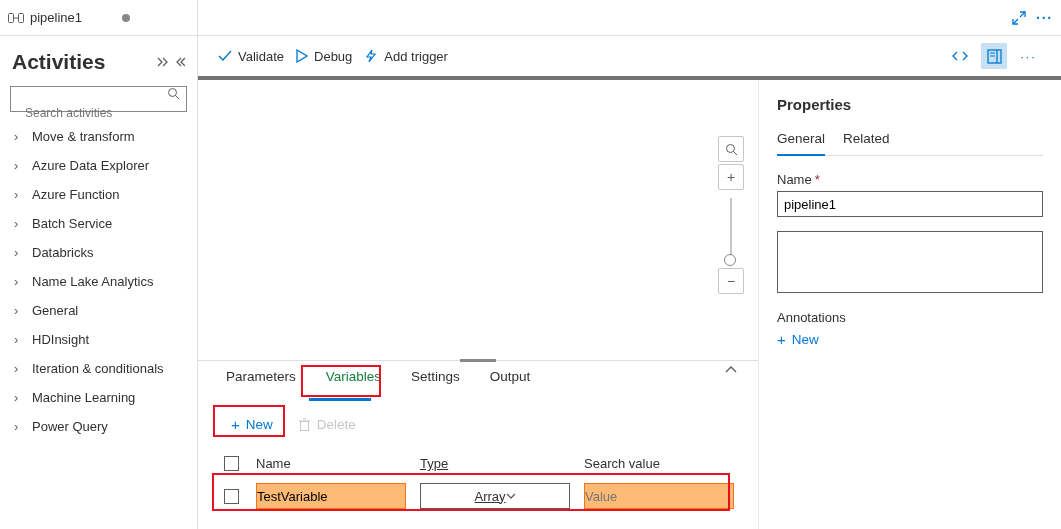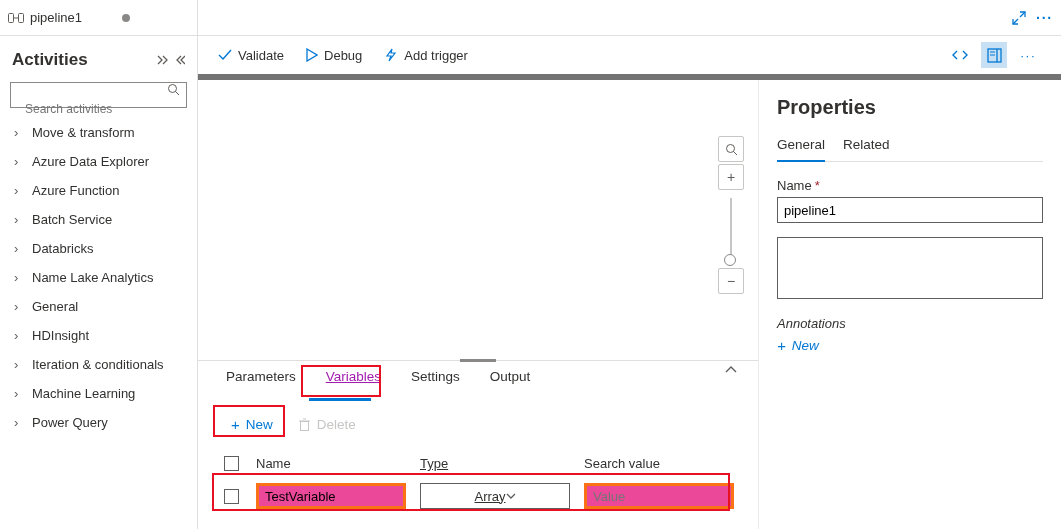--- a/index.html
+++ b/index.html
@@ -8,75 +8,75 @@
   .app { display: flex; height: 100%; }
   .left-col { width: 198px; border-right: 1px solid #e1dfdd; display: flex; flex-direction: column; }
   .right-col { flex: 1; display: flex; flex-direction: column; }
 
   .tabbar { height: 36px; display: flex; align-items: center; padding: 0 8px; border-bottom: 1px solid #e1dfdd; }
   .pipeline-tab { display: flex; align-items: center; gap: 6px; font-size: 13px; }
   .pipeline-tab .title { font-weight: 400; }
   .pipeline-tab .dot { width: 8px; height: 8px; border-radius: 50%; background: #8a8886; margin-left: 34px; }
 
   .activities-hdr { display: flex; align-items: center; padding: 14px 12px 8px 12px; }
-  .activities-hdr .label { font-weight: 600; font-size: 17px; flex: 1; }
+  .activities-hdr .label { font-weight: 600; font-size: 21px; flex: 1; }
   .activities-hdr .ctrl { font-size: 12px; color: #605e5c; margin-left: 6px; cursor: pointer; }
 
   .search-box { margin: 4px 10px 10px 10px; height: 26px; border: 1px solid #8a8886; display: flex; align-items: flex-end; padding: 0 6px; gap: 6px; flex-direction: column; }
   .search-box input { border: none; outline: none; font-size: 12px; flex: 1; color: #605e5c; background: transparent; }
   .search-box .icon { color: #605e5c; }
 
   .tree { padding: 0 4px; overflow-y: auto; }
   .tree-item { display: flex; align-items: center; gap: 8px; padding: 7px 10px; font-size: 13px; cursor: pointer; }
   .tree-item .chev { color: #605e5c; width: 10px; }
 
-  .toolbar { height: 44px; display: flex; align-items: center; gap: 22px; padding: 0 20px; border-bottom: 6px solid #737373; text-align: center; }
+  .toolbar { height: 44px; display: flex; align-items: center; gap: 12px; padding: 0 20px; border-bottom: 4px solid #737373; text-align: center; }
   .toolbar .tb-btn { display: flex; align-items: center; gap: 6px; font-size: 13px; color: #323130; cursor: pointer; }
   .toolbar .tb-btn .ico { color: #0078d4; }
   .toolbar .right-group { margin-left: auto; display: flex; gap: 8px; align-items: center; }
   .tb-icon-btn { width: 26px; height: 26px; display: flex; align-items: center; justify-content: center; cursor: pointer; color: #0078d4; }
   .tb-icon-btn.active { background: #c7e0f4; }
   .tb-icon-btn.more { color: #0078d4; letter-spacing: 1px; }
 
   .main-split { flex: 1; display: flex; min-height: 0; }
   .canvas-area { flex: 1; border-right: 1px solid #edebe9; display: flex; flex-direction: column; min-height: 0; }
   .canvas { flex: 1; position: relative; }
   .zoom-ctrl { position: absolute; right: 14px; top: 56px; display: flex; flex-direction: column; align-items: center; gap: 2px; }
   .zoom-btn { width: 26px; height: 26px; border: 1px solid #c8c6c4; border-radius: 2px; display:flex; align-items:center; justify-content:center; font-size: 14px; color:#605e5c; cursor:pointer; background:#fff;}
   .zoom-track { width: 2px; height: 62px; background: #c8c6c4; position: relative; margin: 6px 0;}
   .zoom-handle { width: 12px; height: 12px; border: 1px solid #8a8886; border-radius: 50%; background: #fff; position: absolute; left: -6px; top: 56px; }
 
   .bottom-panel { border-top: 1px solid #e1dfdd; }
   .bp-tabs { display: flex; align-items: flex-start; padding: 0 16px; height: 44px; position: relative; }
   .bp-tab { padding: 8px 12px 10px 12px; cursor: pointer; color: #323130; font-size: 13.5px; margin-right: 6px; }
-  .bp-tab.active { color: #a21caf; text-decoration: underline; }
+  .bp-tab.active { color: #15803d; }
   .active-underline { position: absolute; height: 3px; background: #0078d4; bottom: 4px; }
   .red-box { position: absolute; border: 2px solid #e81123; pointer-events: none; }
   .collapse-btn { margin-left: auto; color: #605e5c; cursor: pointer; padding: 4px; }
 
   .bp-actions { display: flex; align-items: center; gap: 14px; padding: 6px 22px 12px 22px; position: relative; }
   .new-btn { display: flex; align-items: center; gap: 6px; border: 1px solid transparent; padding: 4px 10px; color: #0078d4; cursor: pointer; font-size: 13.5px; }
   .new-btn .plus { font-size: 15px; font-weight: 400; }
   .delete-btn { display:flex; align-items:center; gap:6px; color: #c8c6c4; cursor: default; font-size: 13.5px; }
 
   .grid { padding: 0 22px 14px 22px; }
   .grid-header, .grid-row { display: flex; align-items: center; gap: 14px; padding: 6px 0; }
   .grid-header { color: #323130; font-weight: 400; }
   .col-cb { width: 22px; display:flex; justify-content:center;}
   .col-name { width: 150px; }
   .col-type { width: 150px; text-decoration: underline; }
   .col-def { width: 150px; }
   .gh { font-size: 13px; }
   .cb { width: 15px; height: 15px; border: 1px solid #605e5c; background: #fff; }
-  .cell-input { height: 26px; border: 3px solid #f97316; padding: 0 6px; font-size: 13px; width: 100%; background:#ec4899; }
+  .cell-input { height: 26px; border: 1px solid #f97316; padding: 0 0; font-size: 13px; width: 100%; background:#fdba74; }
   .cell-select { height: 26px; border: 1px solid #605e5c; padding: 0 6px; font-size: 13px; width: 100%; background:#fff; display:flex; align-items:center; justify-content:center; cursor:pointer;}
   .grid-row-wrap { position: relative; }
 
   .props-panel { width: 302px; padding: 16px 18px; }
-  .props-title { font-weight: 600; font-size: 20px; margin-bottom: 14px; }
+  .props-title { font-weight: 600; font-size: 15px; margin-bottom: 14px; }
   .props-tabs { display:flex; gap: 18px; border-bottom: 1px solid #e1dfdd; margin-bottom: 16px; }
   .props-tab { padding: 4px 0 8px 0; font-size: 13.5px; cursor:pointer; color:#323130;}
   .props-tab.active { color:#323130; border-bottom: 2px solid #0078d4; margin-bottom:-1px;}
   .field-label { font-size: 13px; margin-bottom: 4px; display:flex; gap:3px; align-items:center;}
   .field-label .req { color: #a4262c; }
   .field-input { width: 100%; height: 26px; border: 1px solid #605e5c; padding: 0 6px; font-size: 13px; margin-bottom: 14px; }
   .field-textarea { width: 100%; height: 62px; border: 1px solid #605e5c; padding: 4px 6px; font-size: 13px; margin-bottom: 14px; resize: none; }
   .ann-new { display:flex; align-items:center; gap:6px; color:#0078d4; cursor:pointer; font-size:13.5px; margin-top:4px;}
   svg { display: block; }
   .tabbar .spacer { flex:1;}
@@ -324,21 +324,21 @@
         <div class="props-tabs">
           <div class="props-tab active"><span>General</span></div>
           <div class="props-tab"><span>Related</span></div>
         </div>
         <div class="field-label">
             <span>Name</span>
             <span class="req">*</span>
           </div>
         <input class="field-input" value="pipeline1" style="">
         <textarea class="field-textarea" style=""></textarea>
-        <div style="position:relative;font-style:italic;">
+        <div style="position:relative;">
           <div class="field-label" style="margin-bottom:6px;">Annotations</div>
           <div class="ann-new">
             <span style="font-size:15px;">+</span>
             <span>New</span>
           </div>
         </div>
       </div>
     </div>
   </div>
 </div>

